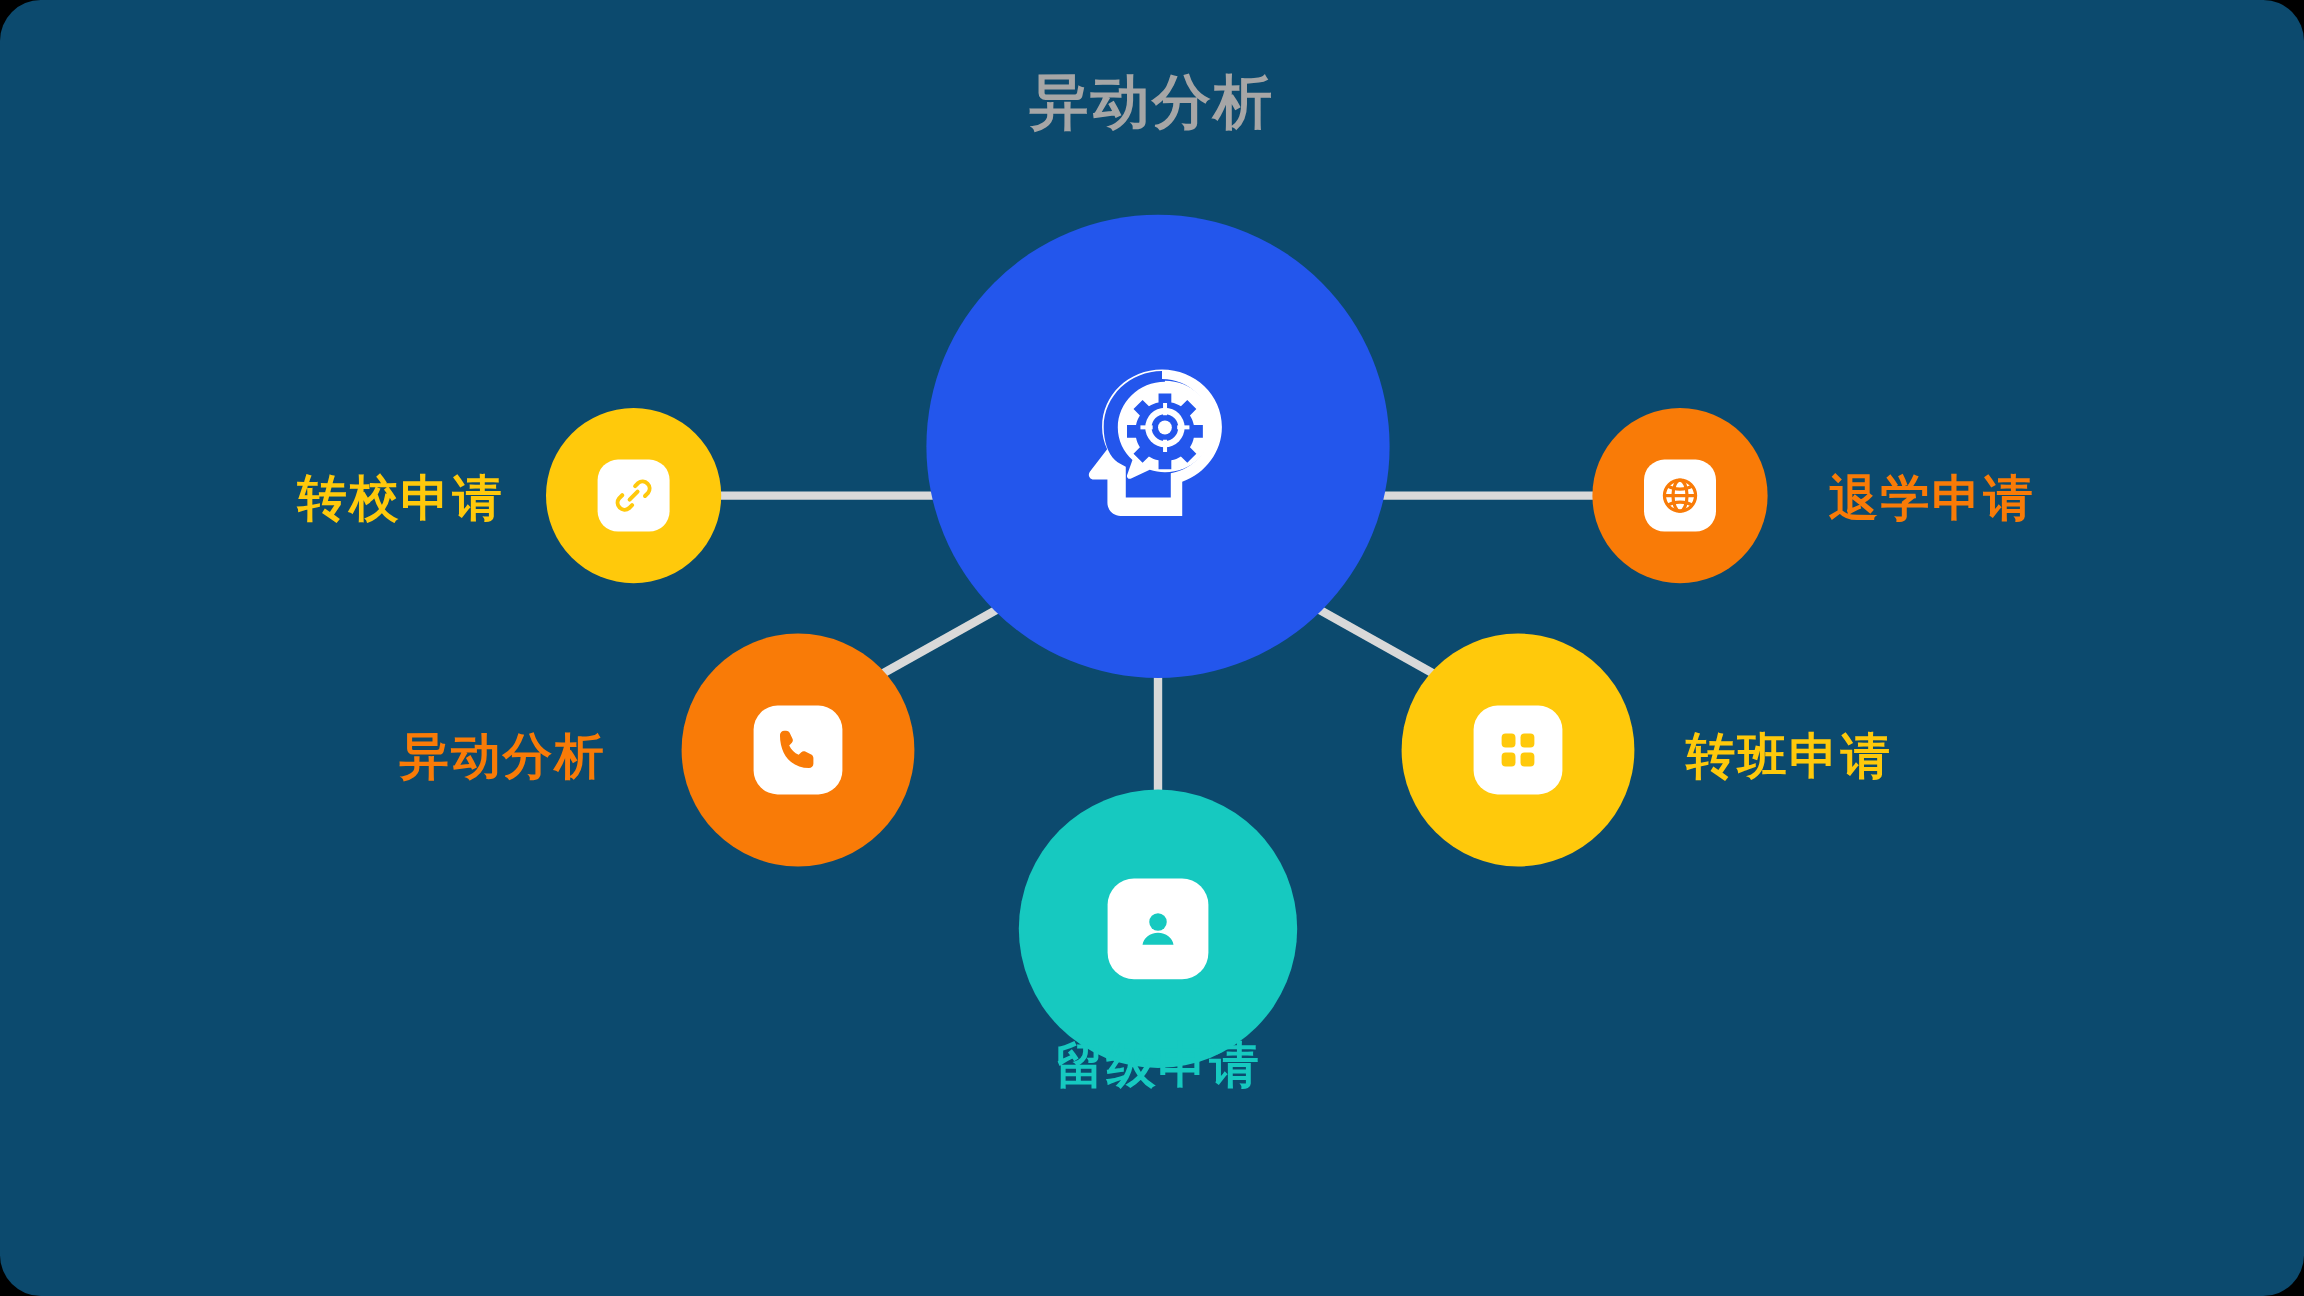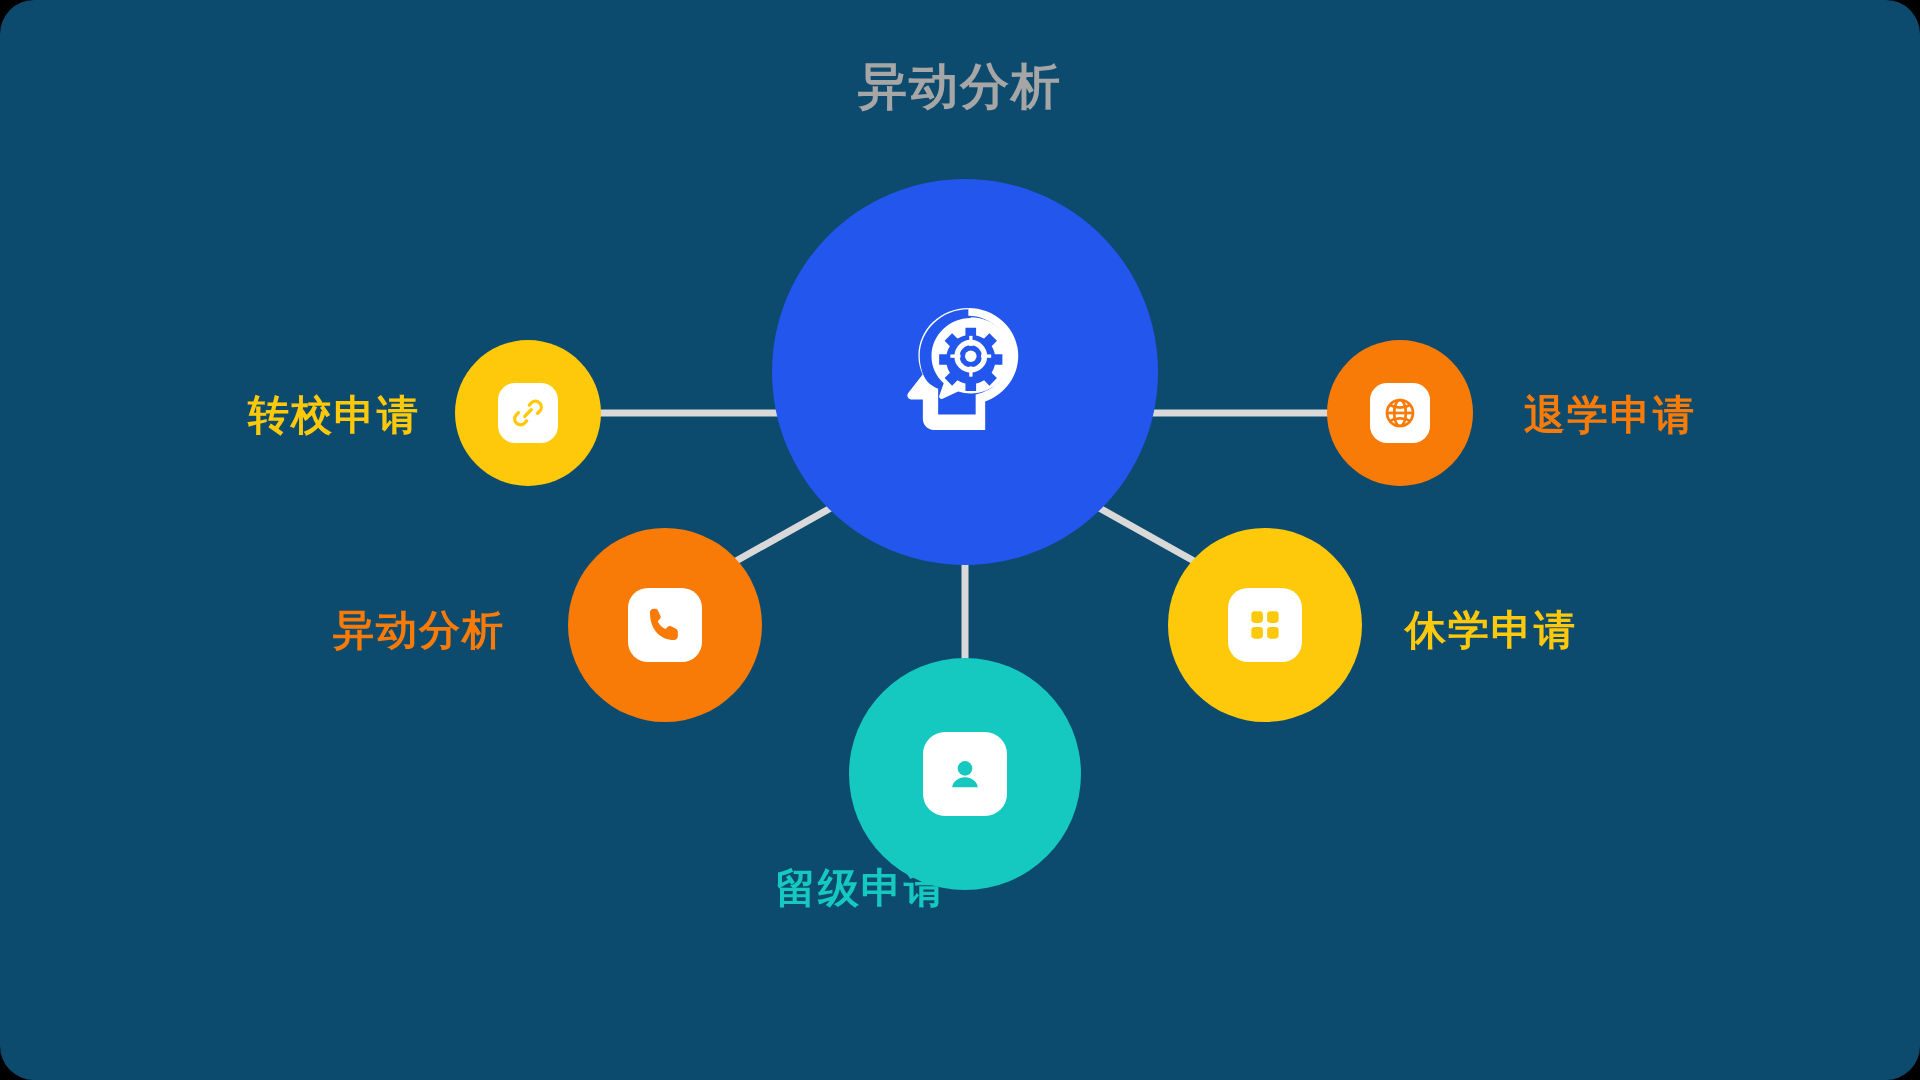--- a/index.html
+++ b/index.html
@@ -78,21 +78,21 @@
     position: absolute;
     font-size: 41px;
     font-weight: bold;
     letter-spacing: 2px;
     line-height: 1;
     white-space: nowrap;
     user-select: none;
   }
   .label-right { text-align: right; }
   .label-left  { text-align: right; }
-  .label-center{ text-align: left; }
+  .label-center{ text-align: center; }
 </style>
 </head>
 <body style="background: rgb(0, 0, 0);">
 
 <div id="canvas" style="background: #0c4a6e;">
 
   <div id="diagram-title" style="color: rgb(166, 166, 166);">异动分析</div>
 
   <svg id="connectors" viewBox="0 0 1920 1080" width="1920" height="1080">
 
@@ -175,21 +175,21 @@
   <div class="node" id="node-suspend-study" style="left: 1168px; top: 528px; width: 194px; height: 194px; background: rgb(255, 201, 11);">
     <span class="icon-tile" style="width:74px;height:74px;border-radius:20px;">
       <svg width="42" height="42" viewBox="0 0 24 24" aria-hidden="true">
         <rect x="4.2" y="4.2" width="6.6" height="6.6" rx="1.9" fill="#FFC90B"></rect>
         <rect x="13.2" y="4.2" width="6.6" height="6.6" rx="1.9" fill="#FFC90B"></rect>
         <rect x="4.2" y="13.2" width="6.6" height="6.6" rx="1.9" fill="#FFC90B"></rect>
         <rect x="13.2" y="13.2" width="6.6" height="6.6" rx="1.9" fill="#FFC90B"></rect>
       </svg>
     </span>
   </div>
-  <div class="node-label label-right" style="left: 1405px; top: 610px; color: rgb(255, 201, 11);">休学申请</div>
+  <div class="node-label label-right" style="left: 1405px; top: 610px; color: rgb(255, 201, 11);">转班申请</div>
 
   <div class="node" id="node-withdraw-school" style="left: 1327px; top: 340px; width: 146px; height: 146px; background: rgb(249, 123, 7);">
     <span class="icon-tile" style="width:60px;height:60px;">
       <svg width="38" height="38" viewBox="0 0 24 24" aria-hidden="true">
         <g fill="none" stroke="#F97B07" stroke-width="1.7">
           <circle cx="12" cy="12" r="8.2"></circle>
           <ellipse cx="12" cy="12" rx="3.7" ry="8.2"></ellipse>
           <line x1="3.8" y1="12" x2="20.2" y2="12"></line>
           <path d="M5.4 6.9c1.8 1.1 4.1 1.7 6.6 1.7s4.8-0.6 6.6-1.7"></path>
           <path d="M5.4 17.1c1.8-1.1 4.1-1.7 6.6-1.7s4.8 0.6 6.6 1.7"></path>

